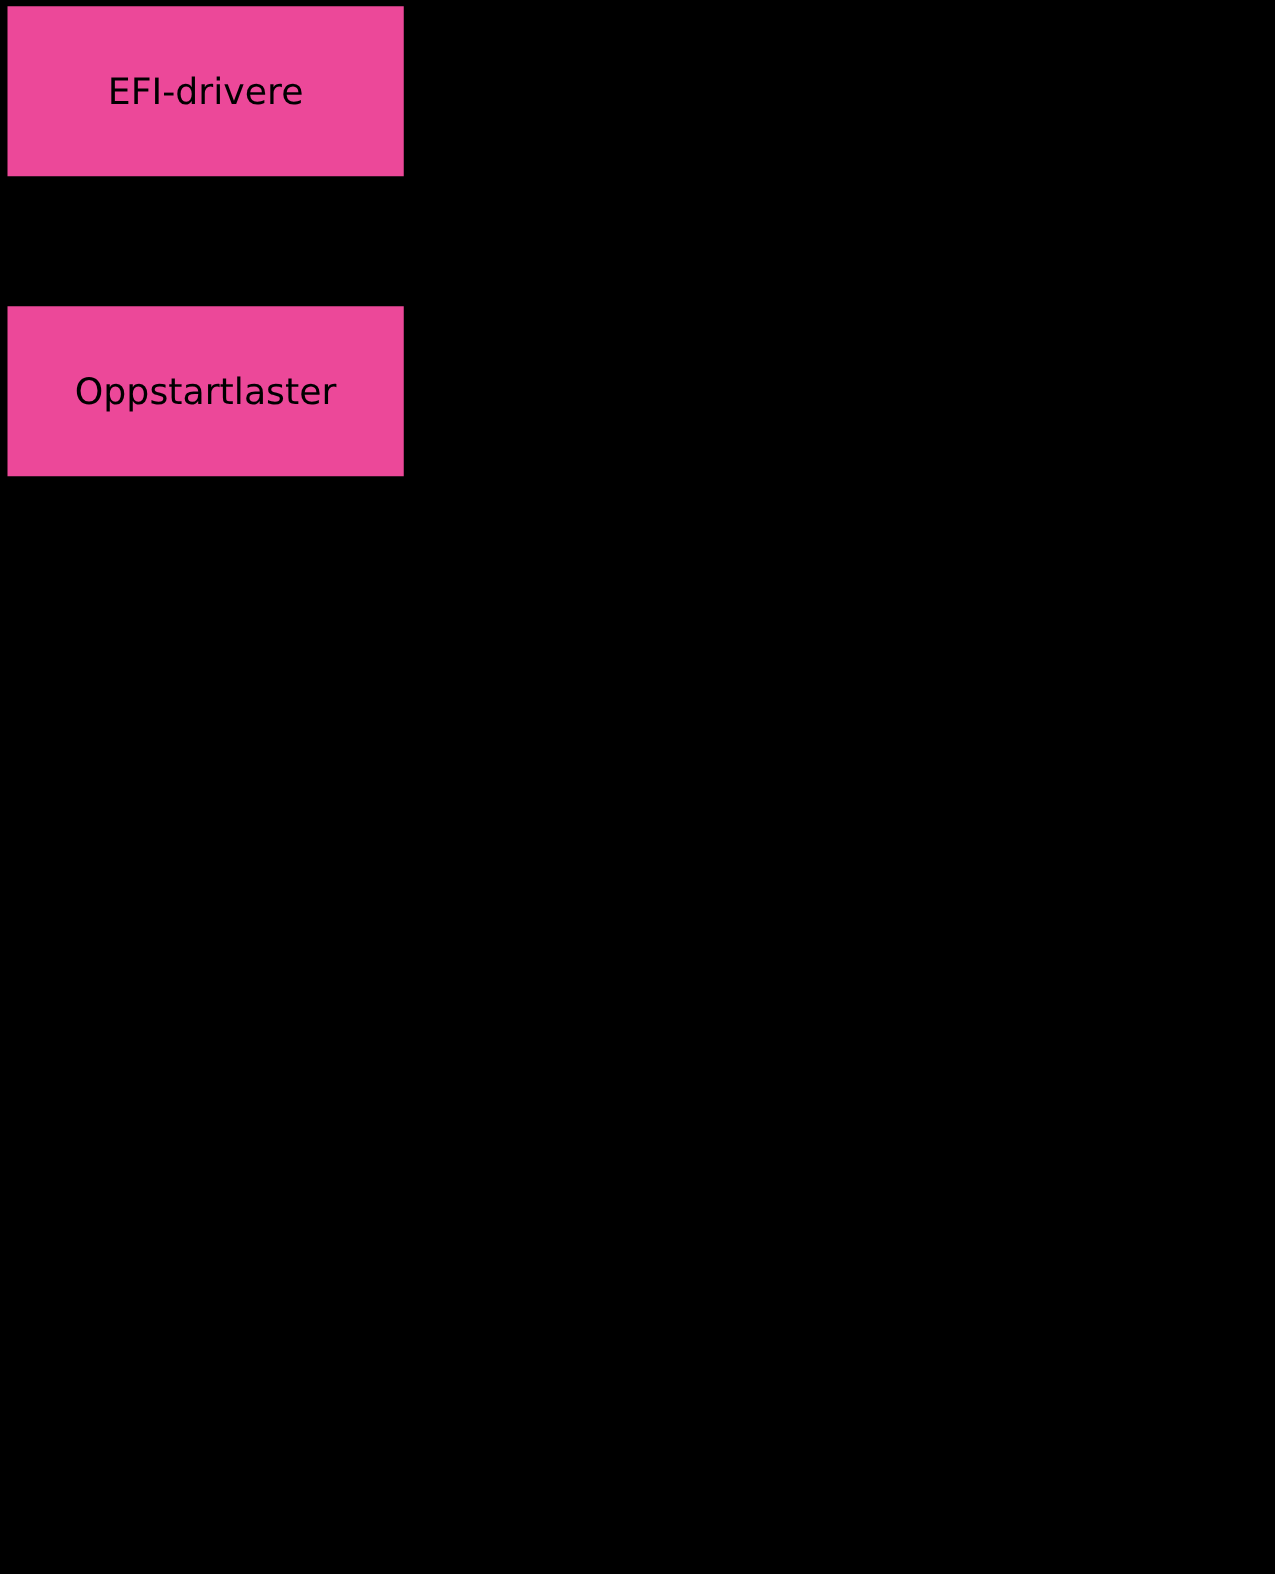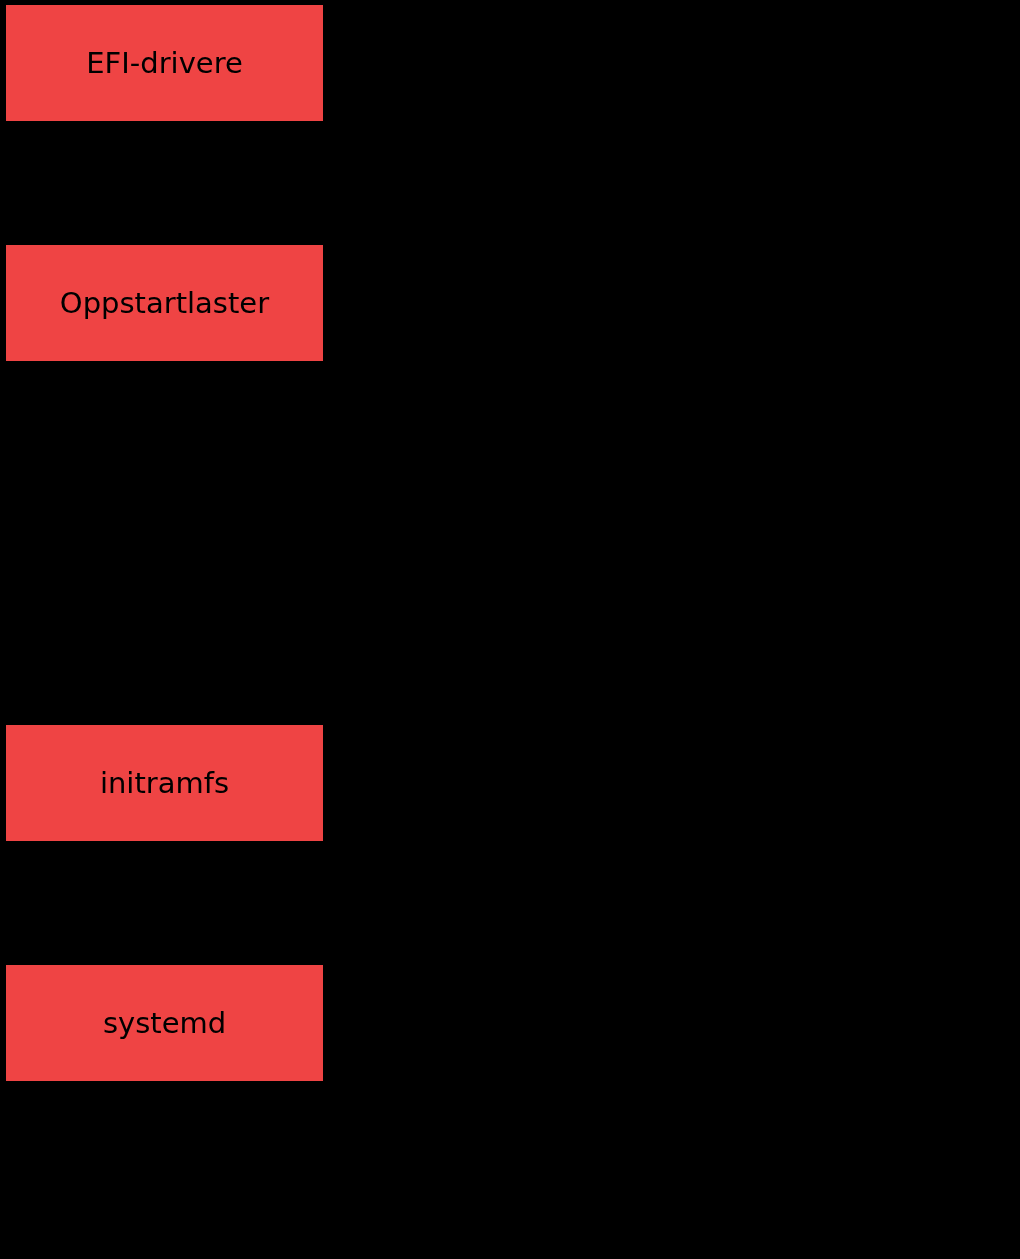--- a/index.html
+++ b/index.html
@@ -12,22 +12,22 @@
     width: 1020px;
     height: 1259px;
     background: #000000;
     overflow: hidden;
     font-family: "DejaVu Sans", "Liberation Sans", sans-serif;
   }
   .node {
     position: absolute;
     left: 6px;
     width: 317px;
-    height: 116px;
-    background: #ef4444;
+    height: 136px;
+    background: #ec4899;
     color: #000000;
     display: flex;
     align-items: center;
     justify-content: center;
     font-size: 29px;
     line-height: 1;
     white-space: nowrap;
   }
   .node.n1 { top: 5px; }
   .node.n2 { top: 245px; }
@@ -42,21 +42,15 @@
 
   <div class="node n1">
     <span>EFI-drivere</span>
   </div>
 
   <div class="node n2">
     <span>Oppstartlaster</span>
   </div>
 
 
-  <div class="node n4">
-    <span>initramfs</span>
-  </div>
 
-  <div class="node n5">
-    <span>systemd</span>
-  </div>
 
 </div>
 
 </body></html>

